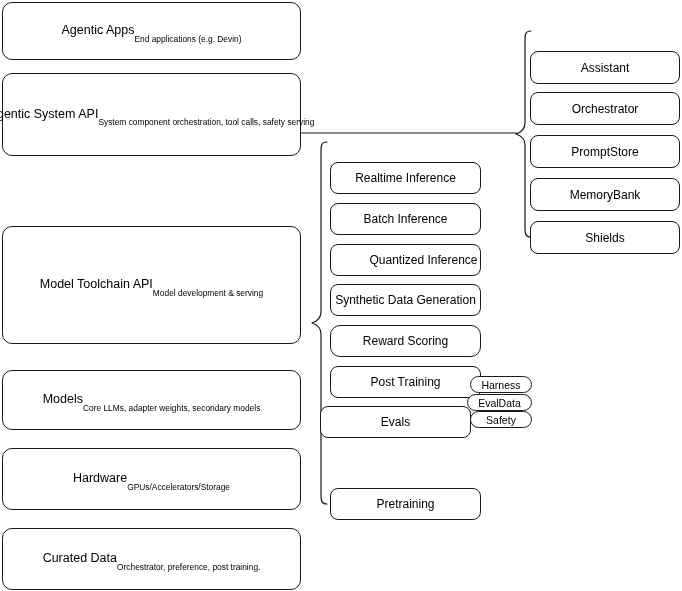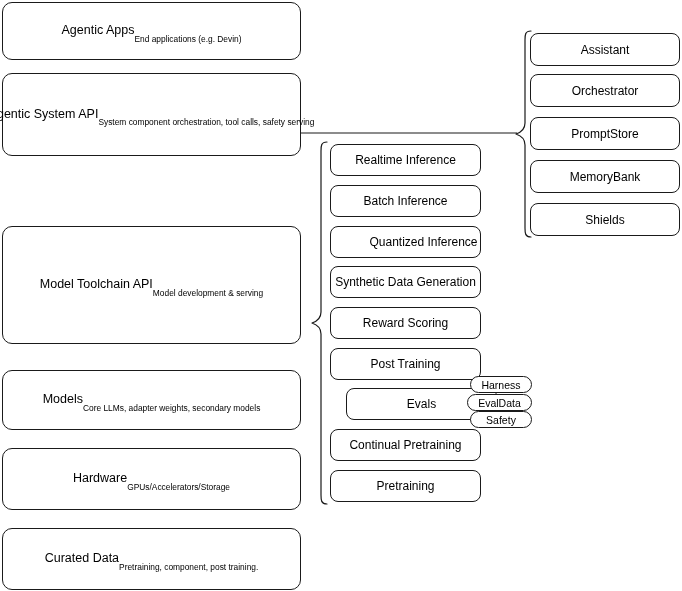--- a/index.html
+++ b/index.html
@@ -46,20 +46,21 @@
     position: absolute;
     box-sizing: border-box;
     border: 1.2px solid #1a1a1a;
     border-radius: 8px;
     background: #ffffff;
     display: flex;
     align-items: center;
     justify-content: center;
     font-size: 12px;
     white-space: nowrap;
+    margin-top: 18px;
   }
   .pill {
     position: absolute;
     box-sizing: border-box;
     border: 1.2px solid #1a1a1a;
     border-radius: 9px;
     background: #ffffff;
     display: flex;
     align-items: center;
     justify-content: center;
@@ -109,21 +110,21 @@
     <div class="subtitle">Core LLMs, adapter weights, secondary models</div>
   </div>
 
   <div class="box" style="left:2px; top:448px; width:299px; height:62px;">
     <div class="title">Hardware</div>
     <div class="subtitle">GPUs/Accelerators/Storage</div>
   </div>
 
   <div class="box" style="left:2px; top:528px; width:299px; height:62px;">
     <div class="title">Curated Data</div>
-    <div class="subtitle">Pretraining, component, post training.</div>
+    <div class="subtitle">Orchestrator, preference, post training.</div>
   </div>
 
   <div class="connector" style="left:0; top:0; width:682px; height:591px; pointer-events:none;">
     <svg width="682" height="591" viewBox="0 0 682 591">
       <line x1="301" y1="133" x2="517" y2="133"></line>
     </svg>
   </div>
 
   <div class="brace" style="left:310px; top:140px; width:24px; height:366px;">
     <svg width="24" height="366" viewBox="0 0 24 366">
@@ -142,31 +143,28 @@
   </div>
   <div class="stack-box" style="left:330px; top:185px; width:151px; height:32px;">
     <span>Batch Inference</span>
   </div>
   <div class="stack-box" style="left:330px; top:226px; width:151px; height:32px;padding-left:36px;">
     <span>Quantized Inference</span>
   </div>
   <div class="stack-box" style="left:330px; top:266px; width:151px; height:32px;">
     <span>Synthetic Data Generation</span>
   </div>
-  <div class="stack-box" style="left:330px; top:307px; width:151px; height:32px;">
+  <div class="stack-box" style="left:330px; top:307px; width:151px; height:32px;border-radius:10px;">
     <span>Reward Scoring</span>
   </div>
   <div class="stack-box" style="left:330px; top:348px; width:151px; height:32px;">
     <span>Post Training</span>
   </div>
-  <div class="stack-box" style="left:346px; top:388px; width:151px; height:32px;">
+  <div class="stack-box" style="left:320px; top:388px; width:151px; height:32px;">
     <span>Evals</span>
-  </div>
-  <div class="stack-box" style="left:330px; top:429px; width:151px; height:32px;">
-    <span>Continual Pretraining</span>
   </div>
   <div class="stack-box" style="left:330px; top:470px; width:151px; height:32px;">
     <span>Pretraining</span>
   </div>
 
   <div class="pill" style="left:470px; top:376px; width:62px; height:17px;">
     <span>Harness</span>
   </div>
   <div class="pill" style="left:467px; top:394px; width:65px; height:17px;">
     <span>EvalData</span>

